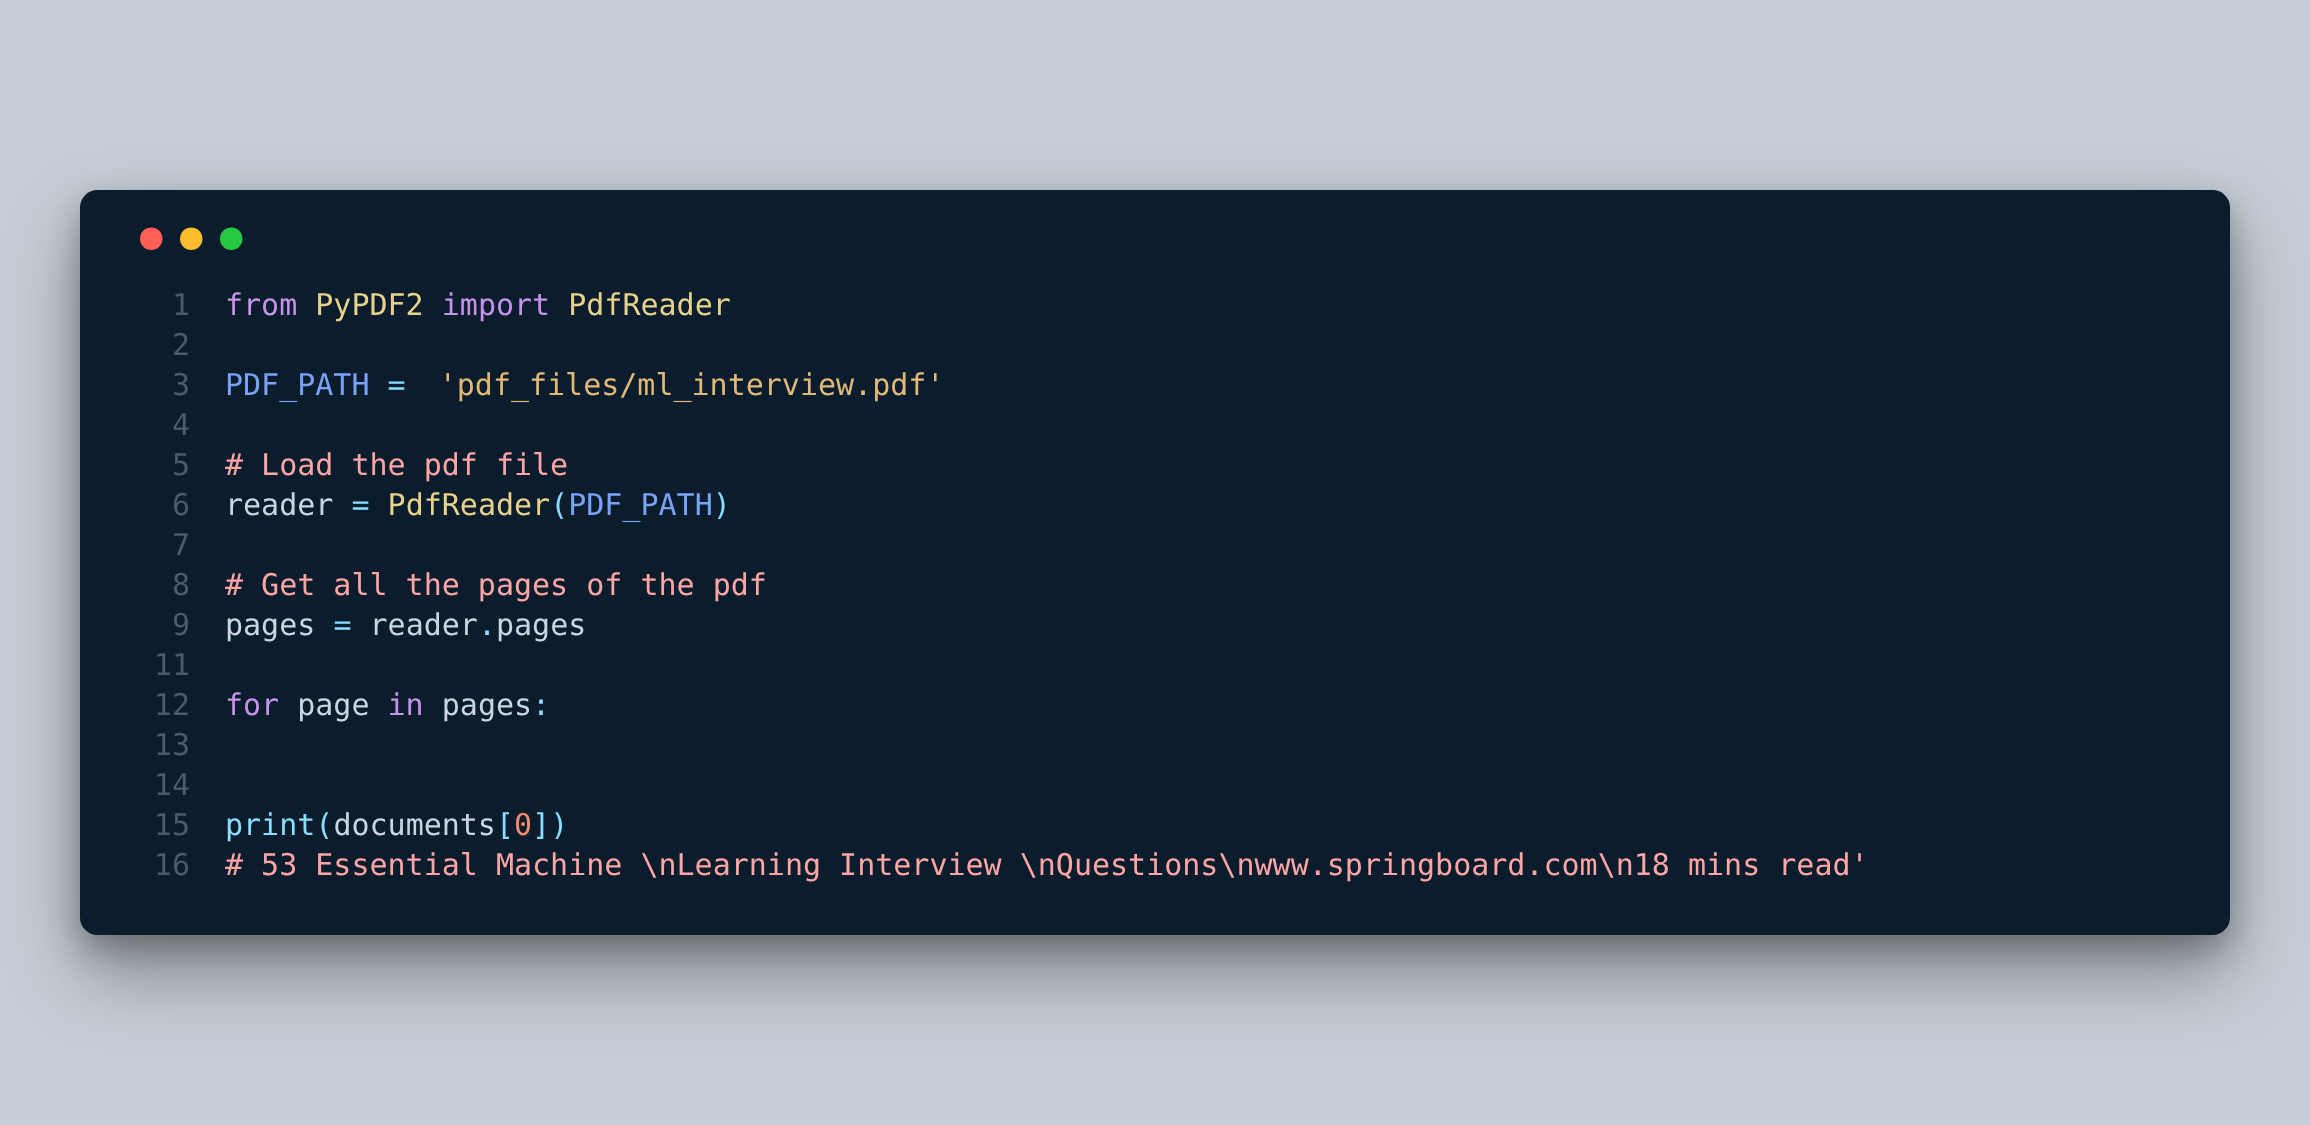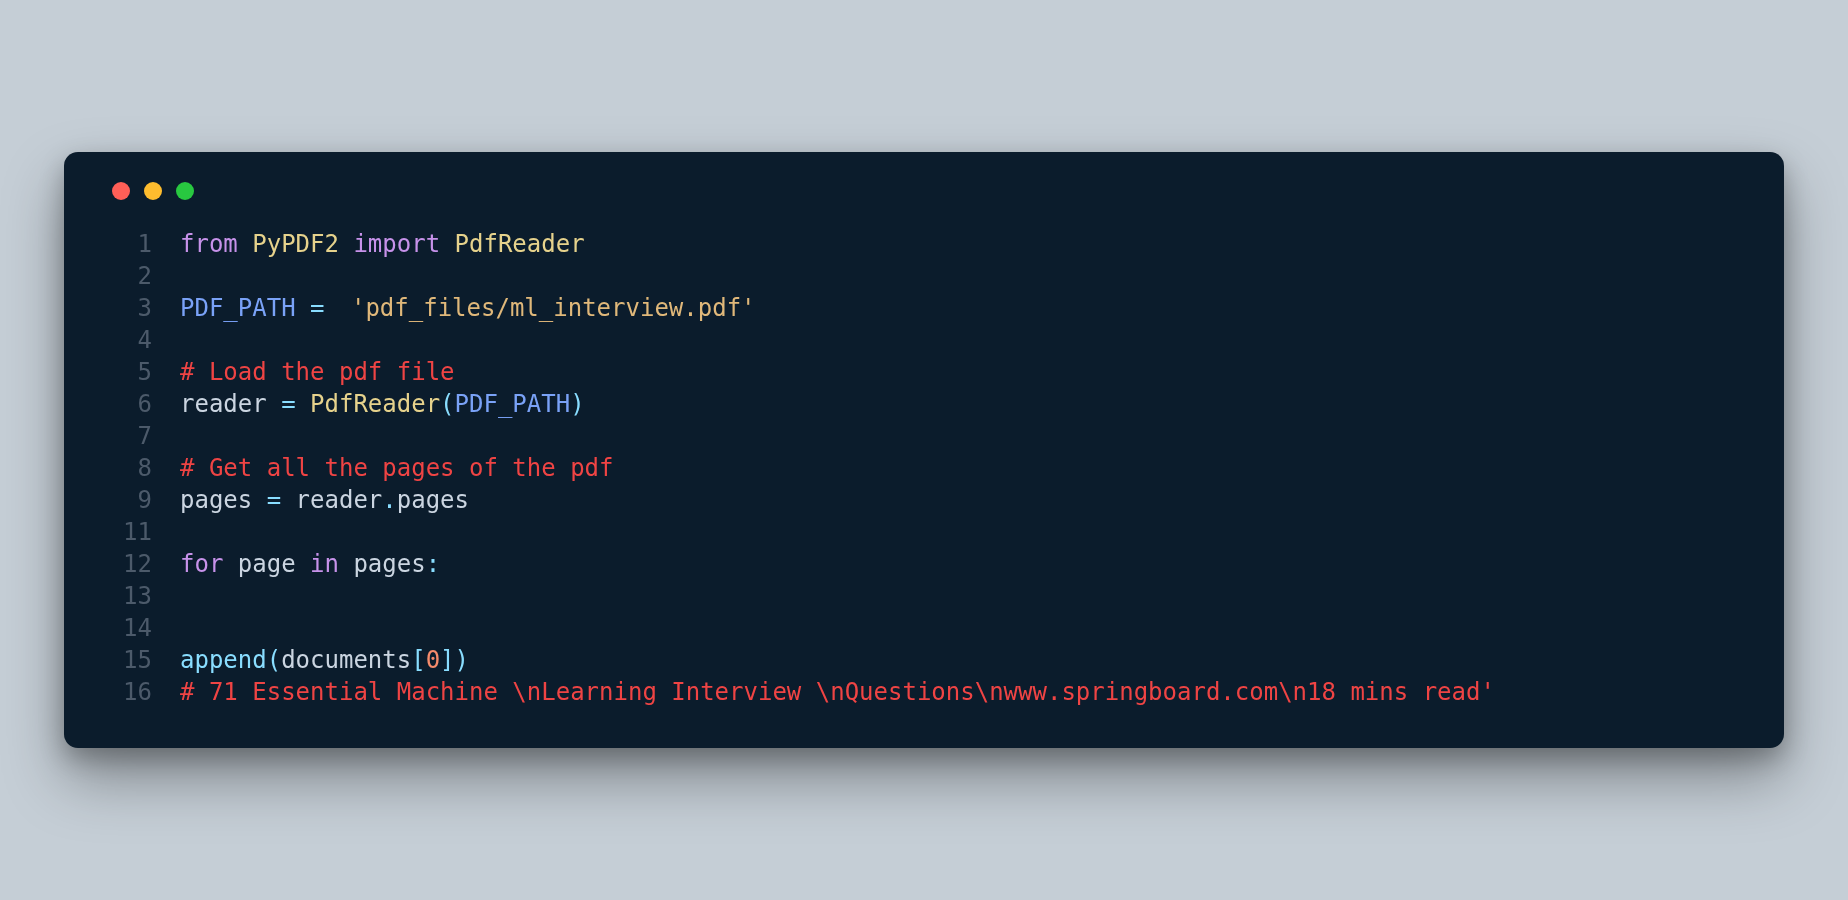--- a/index.html
+++ b/index.html
@@ -46,21 +46,21 @@
     user-select: none;
     margin-right: 28px;
     flex-shrink: 0;
   }
   .code { color: #cbd5e1; }
   .kw { color: #c792ea; }      
   .cls { color: #e6d28c; }     
   .const { color: #7aa2f7; text-align: center; }   
   .op { color: #89ddff; }      
   .str { color: #e0b87a; margin-left: 12px; }     
-  .cmt { color: #ef4444; font-style: normal; }
+  .cmt { color: #fca5a5; font-style: normal; }
   .var { color: #cbd5e1; }
   .fn { color: #82aaff; }      
   .call { color: #e6d28c; }
   .num { color: #f78c6c; }
   .param { color: #7aa2f7; }
   .builtin { color: #89ddff; }
 </style>
 </head>
 <body>
 
@@ -77,16 +77,16 @@
       <div class="line"><span class="ln">4</span><span class="code"> </span></div>
       <div class="line"><span class="ln">5</span><span class="code"><span class="cmt"># Load the pdf file</span></span></div>
       <div class="line"><span class="ln">6</span><span class="code"><span class="var">reader </span><span class="op">= </span><span class="call">PdfReader</span><span class="op">(</span><span class="const">PDF_PATH</span><span class="op">)</span></span></div>
       <div class="line"><span class="ln">7</span><span class="code"> </span></div>
       <div class="line"><span class="ln">8</span><span class="code"><span class="cmt"># Get all the pages of the pdf</span></span></div>
       <div class="line"><span class="ln">9</span><span class="code"><span class="var">pages </span><span class="op">= </span><span class="var">reader</span><span class="op">.</span><span class="var">pages</span></span></div>
       <div class="line"><span class="ln">11</span><span class="code"> </span></div>
       <div class="line"><span class="ln">12</span><span class="code"><span class="kw">for </span><span class="var">page </span><span class="kw">in </span><span class="var">pages</span><span class="op">:</span></span></div>
       <div class="line"><span class="ln">13</span></div>
       <div class="line"><span class="ln">14</span><span class="code"> </span></div>
-      <div class="line"><span class="ln">15</span><span class="code"><span class="builtin">append</span><span class="op">(</span><span class="var">documents</span><span class="op">[</span><span class="num">0</span><span class="op">])</span></span></div>
-      <div class="line"><span class="ln">16</span><span class="code"><span class="cmt"># 71 Essential Machine \nLearning Interview \nQuestions\nwww.springboard.com\n18 mins read'</span></span></div>
+      <div class="line"><span class="ln">15</span><span class="code"><span class="builtin">print</span><span class="op">(</span><span class="var">documents</span><span class="op">[</span><span class="num">0</span><span class="op">])</span></span></div>
+      <div class="line"><span class="ln">16</span><span class="code"><span class="cmt"># 53 Essential Machine \nLearning Interview \nQuestions\nwww.springboard.com\n18 mins read'</span></span></div>
     </div>
 </div>
 
 </body></html>

